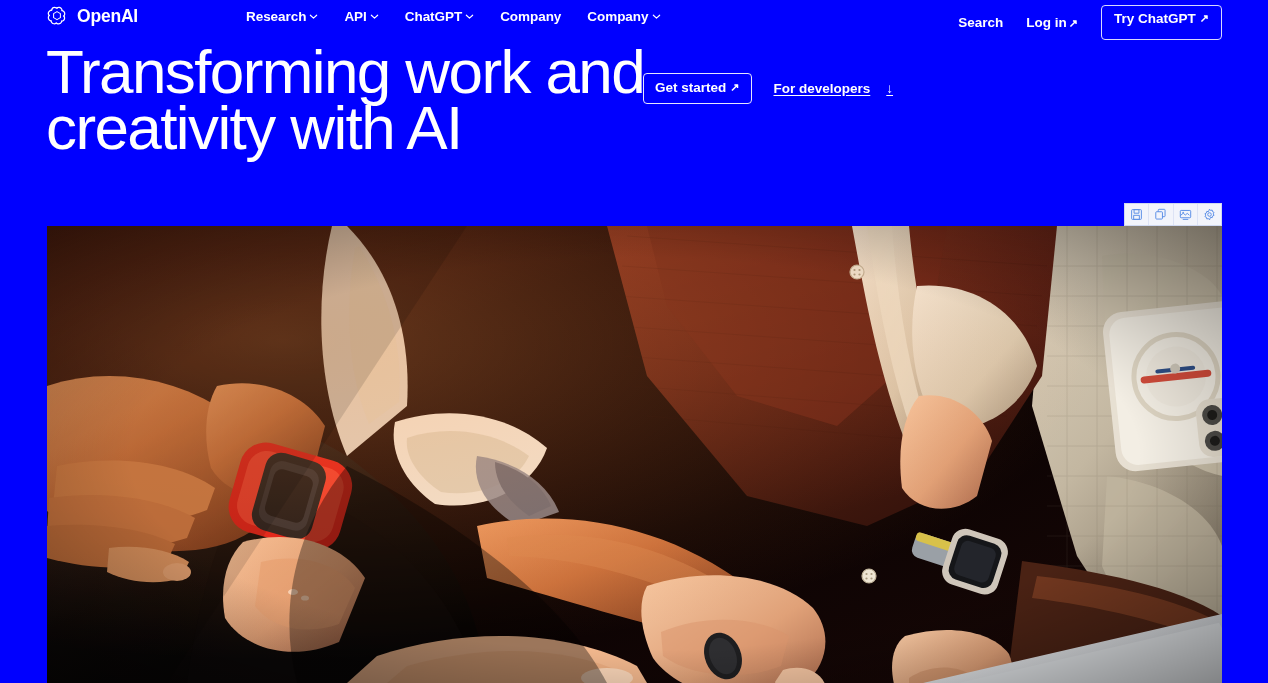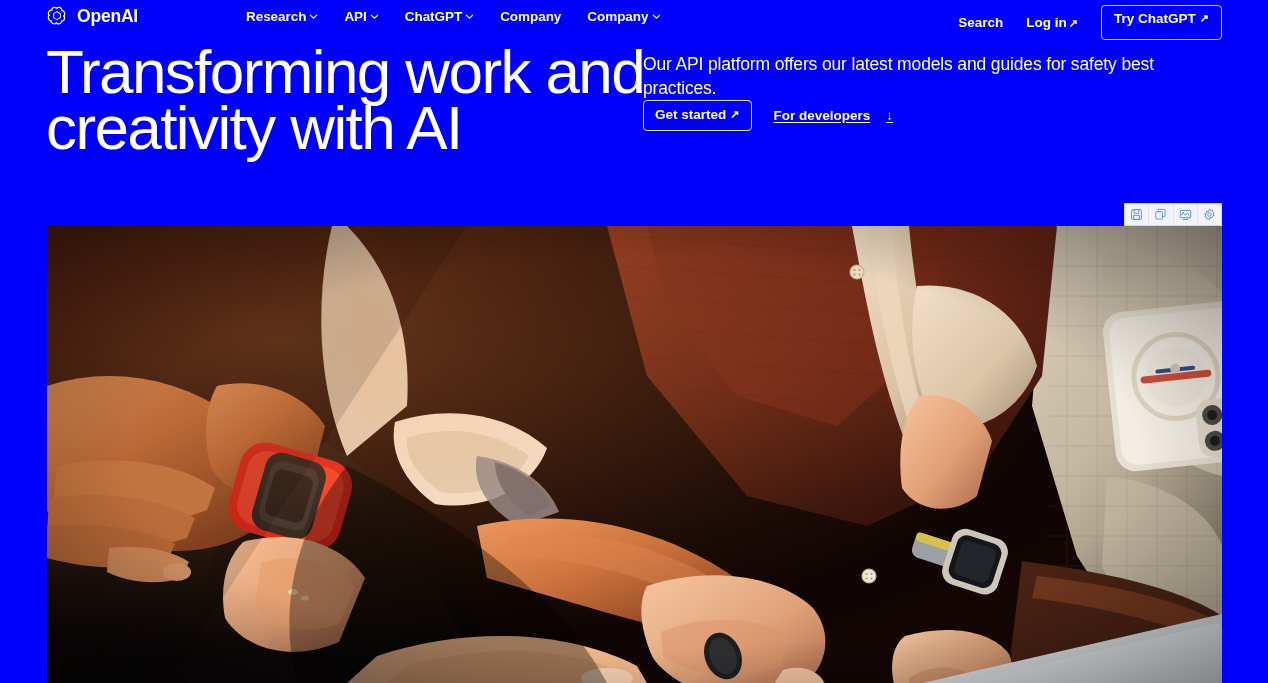--- a/index.html
+++ b/index.html
@@ -69,21 +69,21 @@
     font-weight:400;
     letter-spacing:-1.6px;
   }
   .hero-right {
     position:absolute; left:643px; top:8px; width:580px;
   }
   .hero-sub {
     color:#fff; font-size:17.5px; line-height:24px; font-weight:400;
     letter-spacing:-0.15px; max-width:570px;
   }
-  .hero-actions { display:flex; align-items:center; gap:22px; }
+  .hero-actions { margin-top:21px; display:flex; align-items:center; gap:22px; }
   .ghost-btn {
     border:1px solid rgba(255,255,255,.9);
     border-radius:4px;
     background:transparent; color:#fff;
     font-size:13.5px; font-weight:700; line-height:1;
     padding:7px 11px 8px;
     cursor:pointer; white-space:nowrap;
     display:inline-flex; align-items:center; gap:4px;
     font-family:"Liberation Sans", sans-serif;
   }
@@ -201,21 +201,20 @@
         <span class="arrow-ne">↗</span>
       </button>
     </div>
 
   </nav>
 
   <section class="hero">
     <h1 class="hero-title">Transforming work and creativity with AI</h1>
 
     <div class="hero-right">
-      <p class="hero-sub">Our API platform offers our latest models and guides for safety best practices.</p>
       <div class="hero-actions">
         <button class="ghost-btn">
           <span>Get started</span>
           <span class="arrow-ne">↗</span>
         </button>
         <a class="text-link" href="#">
           <span>For developers</span>
           <span class="arrow-dn">↓</span>
         </a>
       </div>

